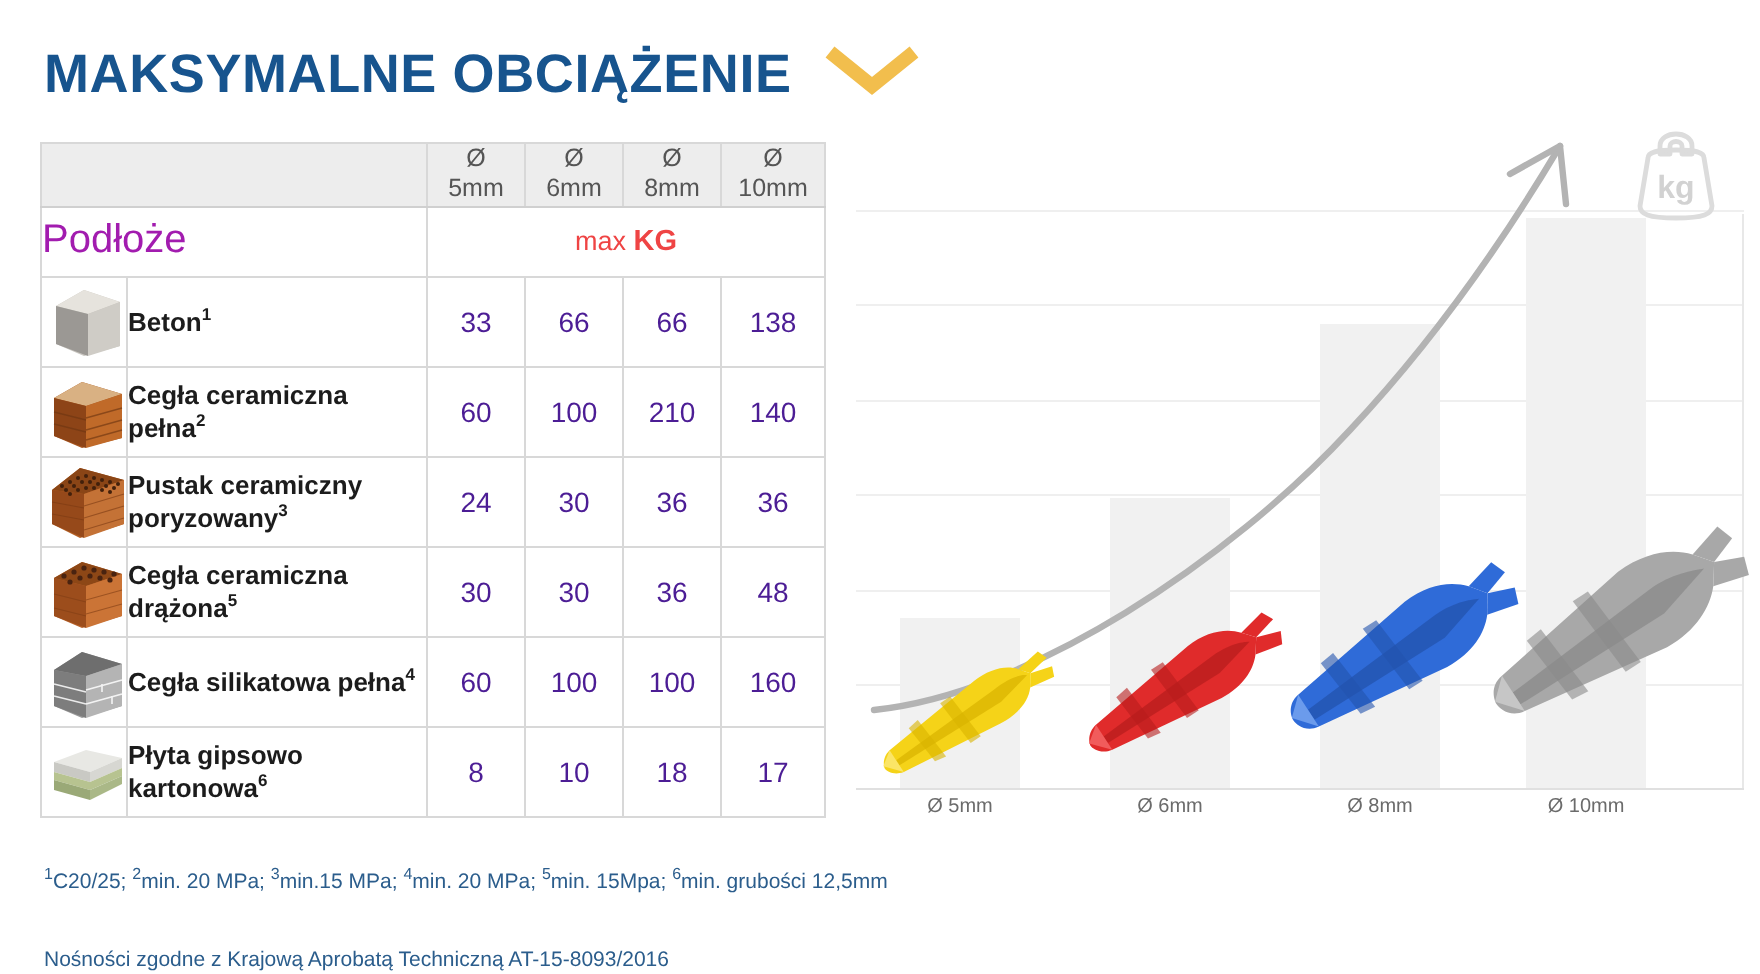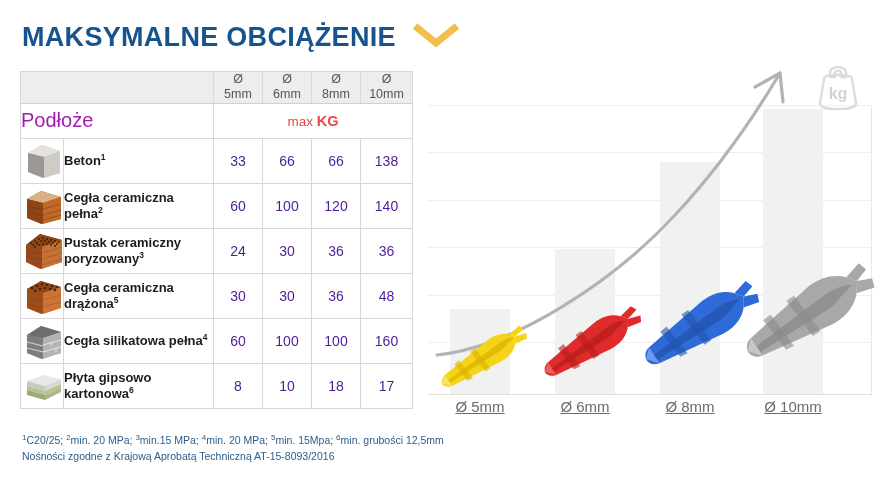--- a/index.html
+++ b/index.html
@@ -73,21 +73,21 @@
     text-align:center; font-size:14px; color:#4c1d95;
   }
 
   
   #footnotes{
     position:absolute; left:22px; top:431px;
     font-size:10.5px; color:#2b5d8c; line-height:1.55;
     width:480px;
   }
   #footnotes sup{ font-size:8px; }
-  #footnote-line2{ display:block; }
+  #footnote-line2{ display:block;margin-top:23px; }
 
   
   #chart{
     position:absolute; left:425px; top:55px;
     width:447px; height:340px;
   }
   .gridline{
     position:absolute; left:3px; right:0; height:1px;
     background:#efefef;
   }
@@ -106,21 +106,21 @@
   .plug{ position:absolute; }
   #trend-arrow{ position:absolute; left:0; top:0; }
   #kg-icon{ position:absolute; left:385px; top:2px; }
 
   #x-labels{
     position:absolute; left:425px; top:398px;
     width:447px; height:22px;
   }
   .x-label{
     position:absolute; top:0; width:120px; text-align:center;
-    font-size:15px; color:#6b6b6b;text-decoration:underline;
+    font-size:10px; color:#6b6b6b;
   }
 </style>
 </head>
 <body>
 
 <div id="title-row">
   <div id="page-title">MAKSYMALNE OBCIĄŻENIE</div>
   <span>
     <svg id="chevron-down-icon" width="48" height="26" viewBox="0 0 48 26">
       <path d="M3 4 L24 21 L45 4" fill="none" stroke="#f2be4d" stroke-width="7" stroke-linecap="butt" stroke-linejoin="miter"></path>
@@ -194,21 +194,21 @@
               <line x1="18" y1="28" x2="36" y2="23"></line>
             <line x1="18" y1="33" x2="36" y2="28"></line>
             <line x1="2" y1="19" x2="18" y2="23"></line>
               <line x1="2" y1="25" x2="18" y2="29"></line>
           </g>
         </svg>
       </td>
       <td class="mat-name"><span>Cegła ceramiczna pełna</span><sup>2</sup></td>
       <td class="num-cell">60</td>
       <td class="num-cell">100</td>
-      <td class="num-cell">120</td>
+      <td class="num-cell">210</td>
       <td class="num-cell">140</td>
     </tr>
 
     <tr>
       <td class="mat-cell">
         <svg class="mat-thumb" viewBox="0 0 38 38">
           <rect width="38" height="38" fill="#ffffff"></rect>
           <polygon points="1,13 15,2 37,8 37,30 15,37 1,30" fill="#b55f24"></polygon>
           <polygon points="1,13 15,2 37,8 17,15" fill="#8a4516"></polygon>
           <polygon points="1,13 17,15 17,37 1,30" fill="#96491a"></polygon>

